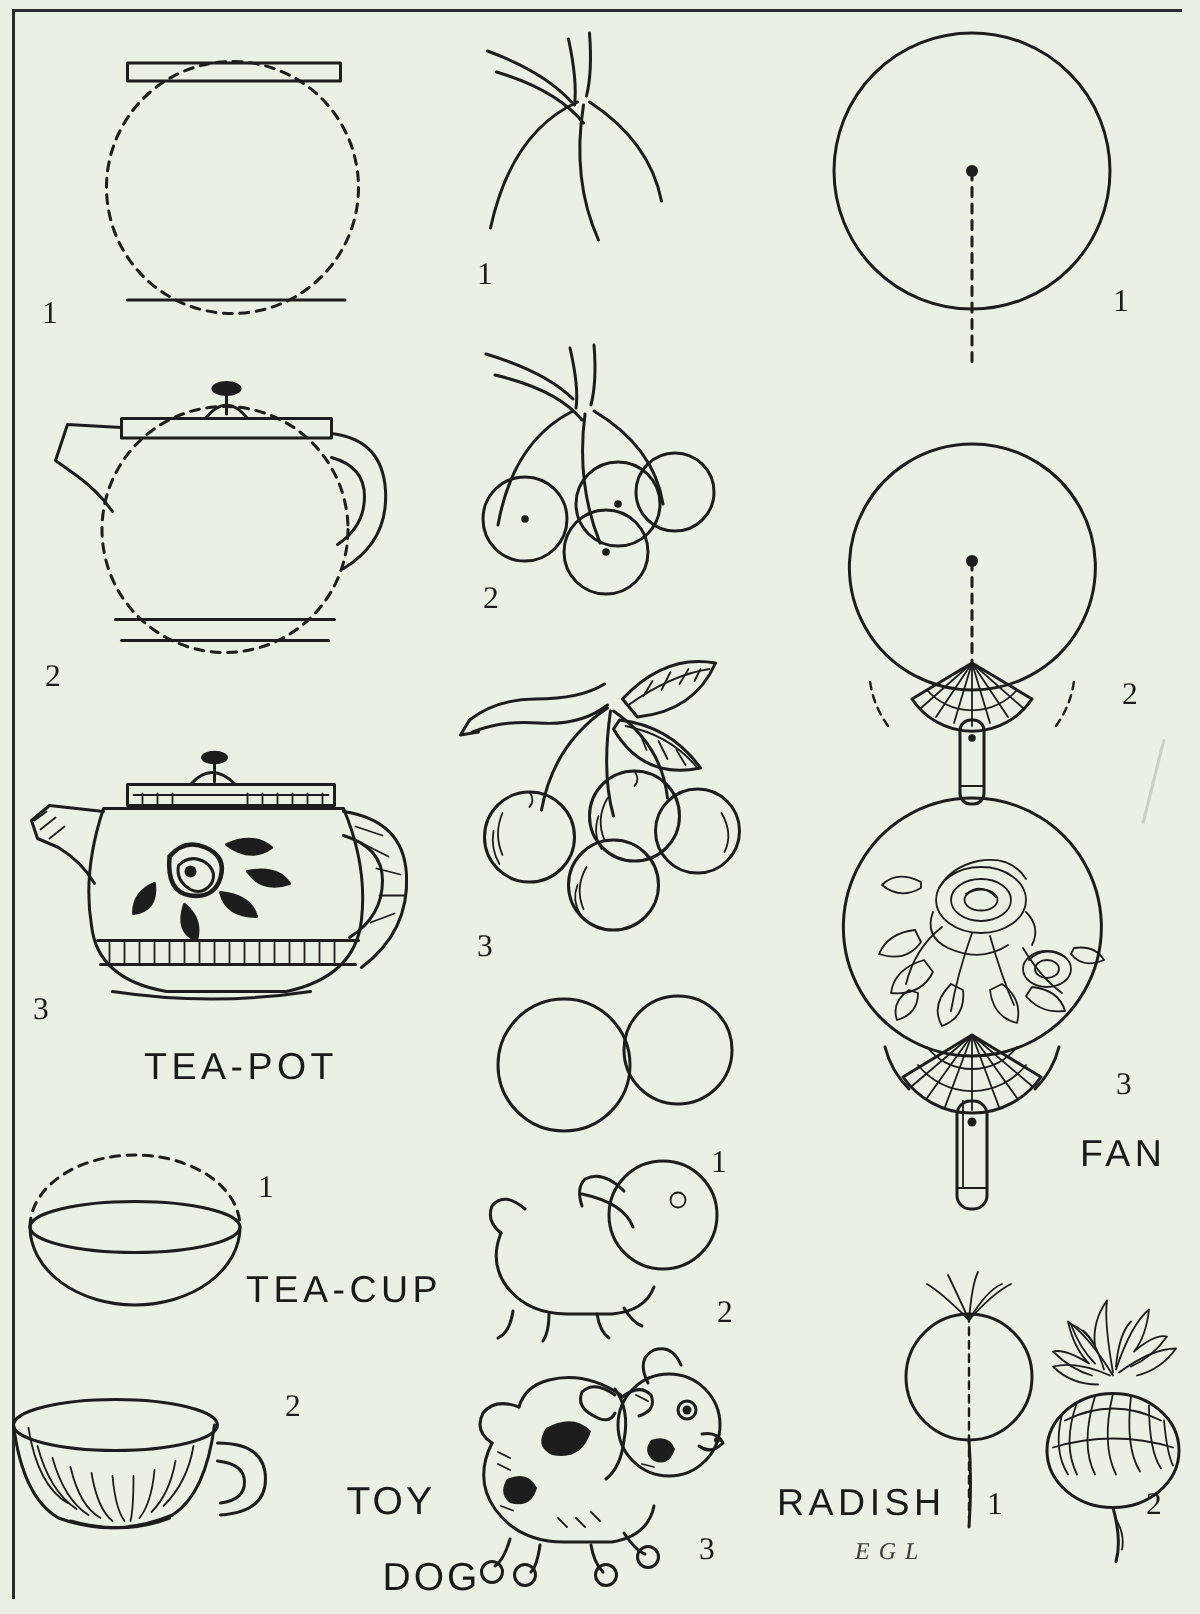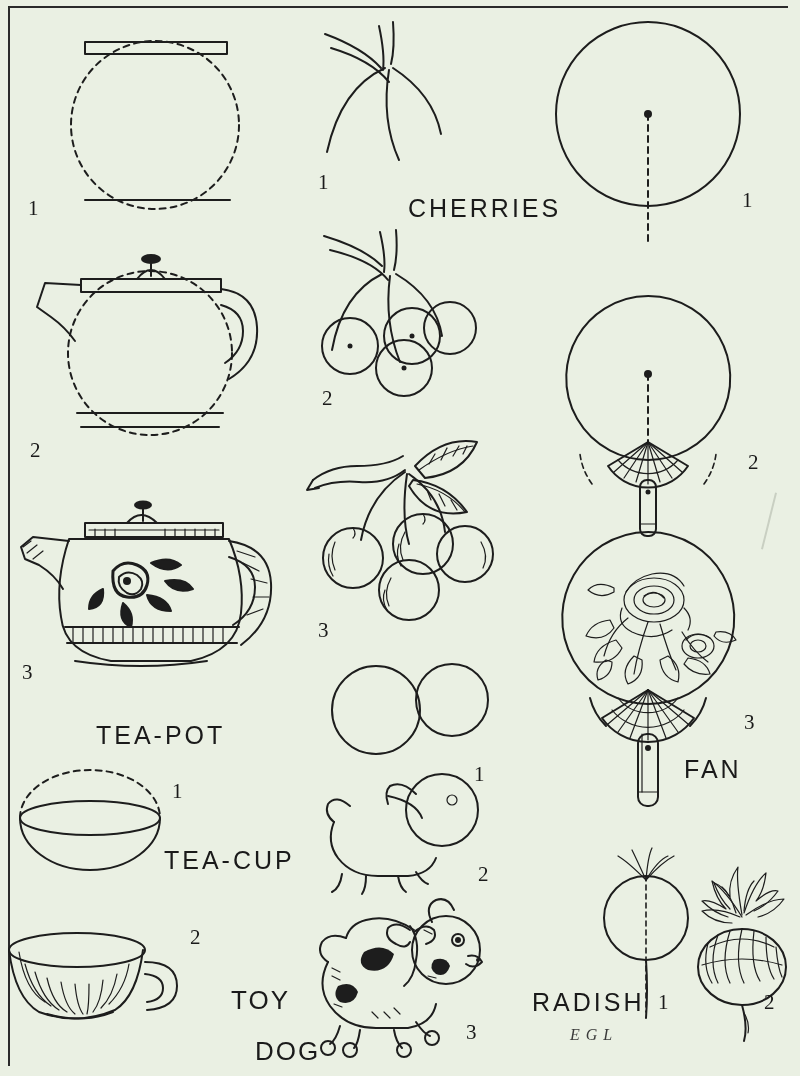--- a/index.html
+++ b/index.html
@@ -196,21 +196,21 @@
         <path d="M158 158 v-16"></path>
         <path d="M168 158 v-16"></path>
       <path d="M178 158 v-16"></path>
         <path d="M188 158 v-16"></path>
         <path d="M198 158 v-16"></path>
       <path d="M208 158 v-16"></path>
     </g>
     <path class="ink" d="M60 176 q66 10 132 0"></path>
   </svg>
   <div class="step-num" style="left:22px; top:660px;">3</div>
-  <div class="label cap" style="left:96px; top:697px;margin-top:24px;">TEA-POT</div>
+  <div class="label cap" style="left:96px; top:697px;">TEA-POT</div>
 
   <svg style="left:10px; top:768px;" width="160" height="115" viewBox="0 0 160 115">
     <path class="dash" d="M10 50 a70 48 0 0 1 140 0"></path>
     <path class="ink" d="M10 50 a70 52 0 0 0 140 0"></path>
     <ellipse class="ink" cx="80" cy="50" rx="70" ry="17"></ellipse>
   </svg>
   <div class="step-num" style="left:172px; top:779px;">1</div>
   <div class="label cap" style="left:164px; top:846px;">TEA-CUP</div>
 
   <svg style="left:5px; top:920px;" width="185" height="120" viewBox="0 0 185 120">
@@ -239,21 +239,20 @@
   <svg style="left:315px; top:18px;" width="180" height="165" viewBox="0 0 180 165">
     <path class="ink" d="M10 16 q38 14 56 34"></path>
     <path class="ink" d="M16 30 q40 12 58 34"></path>
     <path class="ink" d="M64 8 q6 28 4 44"></path>
     <path class="ink" d="M78 4 q2 26 -2 42"></path>
     <path class="ink" d="M70 50 q-44 20 -58 84"></path>
     <path class="ink" d="M74 52 q-8 50 10 90"></path>
     <path class="ink" d="M78 50 q40 26 48 66"></path>
   </svg>
   <div class="step-num" style="left:318px; top:170px;">1</div>
-  <div class="label cap" style="left:408px; top:194px;">CHERRIES</div>
 
   <svg style="left:318px; top:228px;" width="190" height="170" viewBox="0 0 190 170">
     <path class="ink" d="M6 8 q40 12 58 30"></path>
     <path class="ink" d="M12 22 q42 10 58 30"></path>
     <path class="ink" d="M62 4 q6 26 4 40"></path>
     <path class="ink" d="M78 2 q2 24 -2 40"></path>
     <path class="ink" d="M64 46 q-40 20 -50 76"></path>
     <path class="ink" d="M72 48 q-6 46 10 86"></path>
     <path class="ink" d="M78 46 q40 24 46 62"></path>
     <circle class="ink" cx="32" cy="118" r="28"></circle>
@@ -460,36 +459,36 @@
     </g>
     <path class="ink-thin" d="M64 162 A46 46 0 0 0 136 162"></path>
     <path class="ink-thin" d="M70 150 A38 38 0 0 0 130 150"></path>
 
     <rect class="ink" x="90" y="186" width="20" height="72" rx="9"></rect>
     <circle class="ink-fill" cx="100" cy="200" r="3"></circle>
     <path class="ink-thin" d="M90 244 h20"></path>
     <path class="ink-thin" d="M94 186 v58"></path>
   </svg>
   <div class="step-num" style="left:744px; top:710px;">3</div>
-  <div class="label cap" style="left:684px; top:755px;">FAN</div>
+  <div class="label cap" style="left:720px; top:755px;">FAN</div>
 
   <svg style="left:592px; top:862px;" width="110" height="180" viewBox="0 0 110 180">
     <circle class="ink" cx="54" cy="56" r="42"></circle>
     <path class="dash-thin" d="M54 14 V150"></path>
 
     <path class="ink-thin" d="M54 18 q-18 -18 -28 -24"></path>
     <path class="ink-thin" d="M54 18 q-10 -22 -14 -30"></path>
     <path class="ink-thin" d="M54 18 q2 -24 6 -32"></path>
     <path class="ink-thin" d="M54 18 q16 -18 28 -24"></path>
     <path class="ink-thin" d="M54 18 q12 -20 22 -24"></path>
 
     <path class="ink" d="M54 98 q2 30 0 58"></path>
   </svg>
   <div class="step-num" style="left:658px; top:990px;">1</div>
-  <div class="label cap" style="left:532px; top:988px;">RADISH</div>
+  <div class="label cap" style="left:518px; top:988px;">RADISH</div>
 
   <svg style="left:690px; top:855px;" width="110" height="190" viewBox="0 0 110 190">
 
     <g class="ink-thin">
       <path d="M52 62 q-16 -26 -30 -36 q4 18 14 28 q-16 -10 -24 -8 q12 12 26 16"></path>
       <path d="M52 60 q-6 -34 -4 -48 q-10 14 -8 30 q-8 -12 -16 -14 q6 16 16 26"></path>
       <path d="M54 58 q10 -30 22 -40 q-2 18 -10 28 q14 -12 22 -10 q-10 14 -24 20"></path>
       <path d="M56 60 q22 -16 38 -16 q-10 14 -26 18"></path>
       <path d="M50 62 q-22 -10 -38 -6 q12 12 30 12"></path>
       <path d="M54 56 q2 -22 10 -30"></path>

